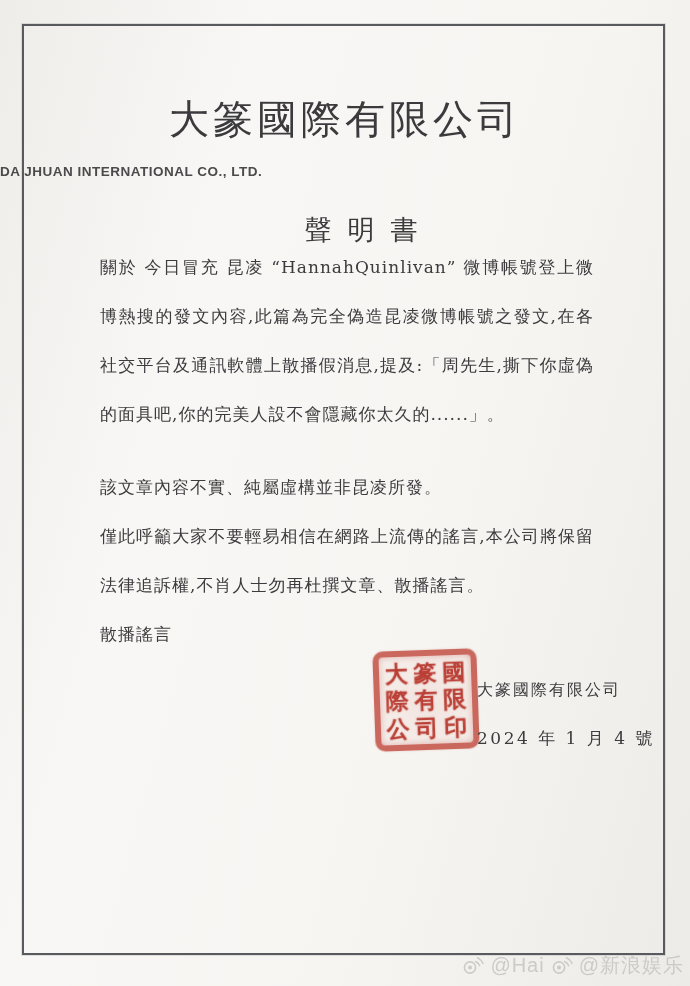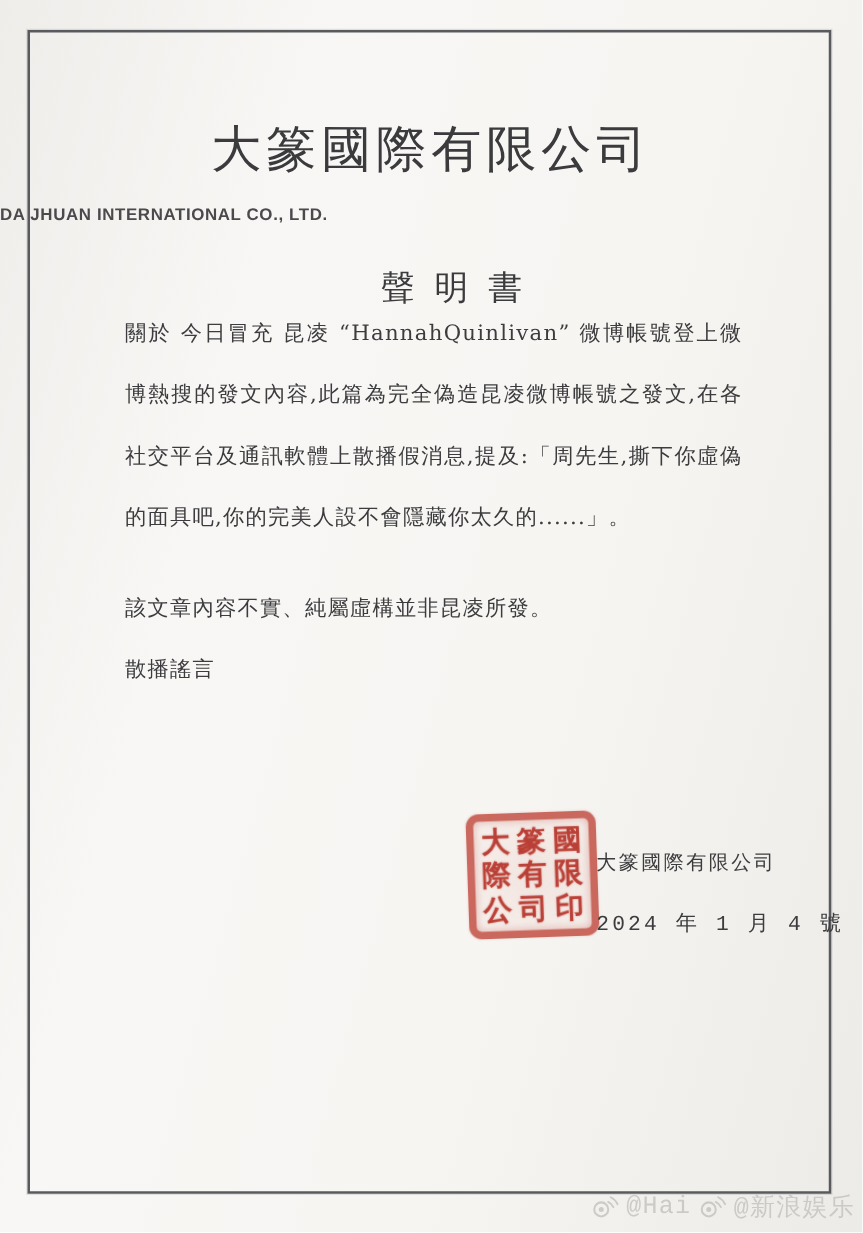--- a/index.html
+++ b/index.html
@@ -39,41 +39,41 @@
   }
   .body-text p{margin:0;}
   .body-text p.p1{margin-bottom:24px;}
   .closing{margin:0;}
   .sig-company{
     position:absolute;left:477px;top:680px;
     font-size:16px;color:#3c3c3e;letter-spacing:2px;white-space:nowrap;
   }
   .sig-date{
     position:absolute;left:477px;top:727px;
-    font-size:17px;color:#3c3c3e;letter-spacing:2.5px;white-space:nowrap;font-family:Liberation Mono, monospace;
+    font-size:17px;color:#3c3c3e;letter-spacing:2.5px;white-space:nowrap;
   }
   .seal{
     position:absolute;left:374px;top:650px;width:104px;height:100px;
     box-sizing:border-box;transform:rotate(-2deg);
     border:6px solid rgba(186,52,40,.72);border-radius:10px;
     display:grid;grid-template-columns:repeat(3,1fr);grid-template-rows:repeat(3,1fr);
     align-items:center;justify-items:center;padding:3px;
     background:radial-gradient(rgba(215,85,66,.10),rgba(215,85,66,.03));
     box-shadow:inset 0 0 7px rgba(186,52,40,.35), 0 0 2px rgba(186,52,40,.25);
     filter:blur(.4px);
   }
   .seal span{
     font-size:23px;font-weight:bold;line-height:1;
     color:rgba(180,48,38,.82);
     text-shadow:0 0 1.5px rgba(186,52,40,.55);
   }
   .watermark{
     position:absolute;top:948px;right:6px;height:34px;
     display:flex;align-items:center;gap:5px;
-    font-family:Liberation Mono, monospace;
+    font-family:Liberation Sans, sans-serif;
     font-size:20px;color:#c9c7c5;letter-spacing:1px;opacity:.9;
     white-space:nowrap;
   }
   .watermark svg{display:block;}
 </style>
 </head>
 <body>
 
 <div class="photo">
 
@@ -81,20 +81,21 @@
 
   <h1 class="company-zh">大篆國際有限公司</h1>
 
   <div class="company-en">DA JHUAN INTERNATIONAL CO., LTD.</div>
 
   <h2 class="doc-title">聲明書</h2>
 
   <div class="body-text">
     <p class="p1">關於 今日冒充 昆凌 “HannahQuinlivan” 微博帳號登上微博熱搜的發文內容,此篇為完全偽造昆凌微博帳號之發文,在各社交平台及通訊軟體上散播假消息,提及:「周先生,撕下你虛偽的面具吧,你的完美人設不會隱藏你太久的......」。</p>
     <p>該文章內容不實、純屬虛構並非昆凌所發。</p>
+    <p>僅此呼籲大家不要輕易相信在網路上流傳的謠言,本公司將保留法律追訴權,不肖人士勿再杜撰文章、散播謠言。</p>
     <p class="closing">散播謠言</p>
   </div>
 
   <div class="seal">
     <span>大</span>
     <span>篆</span>
     <span>國</span>
     <span>際</span>
     <span>有</span>
     <span>限</span>

